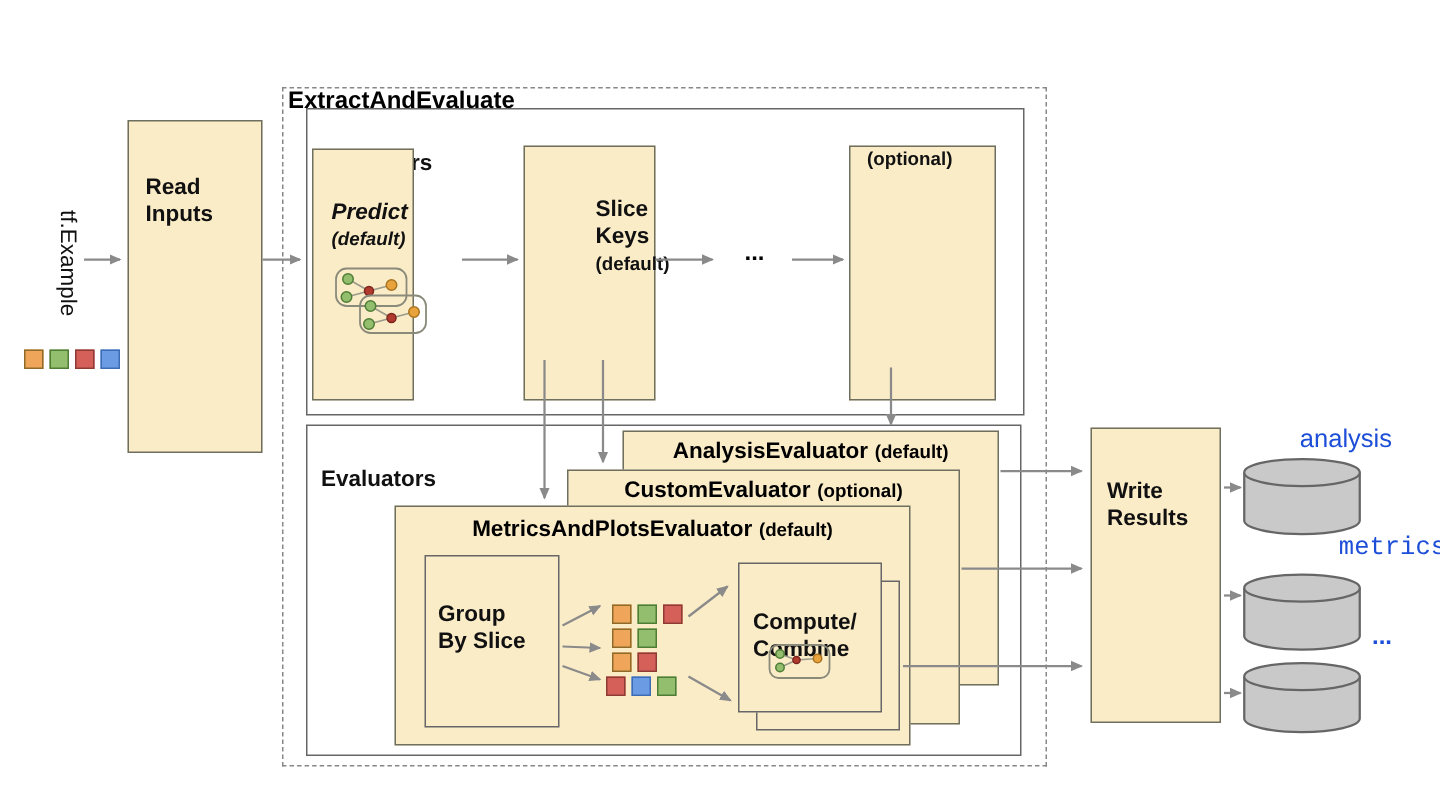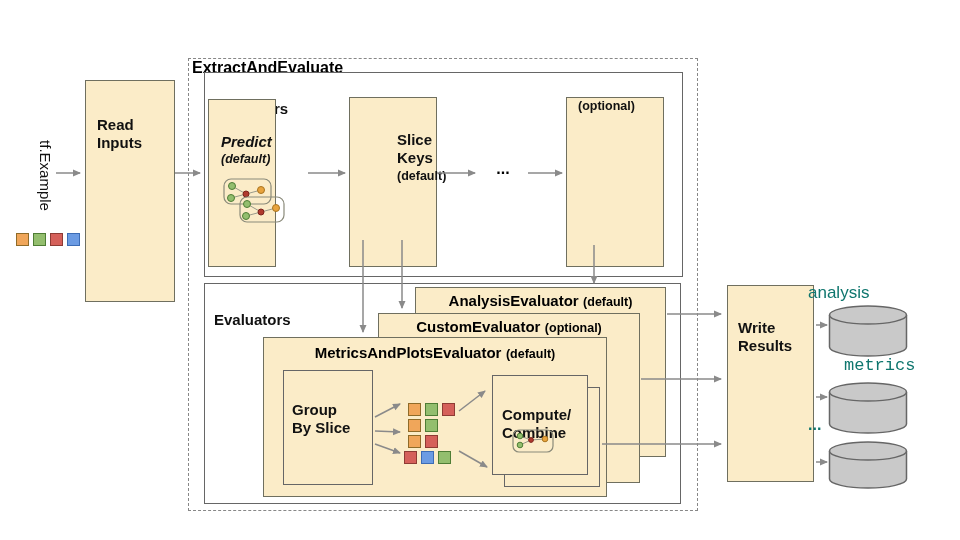--- a/index.html
+++ b/index.html
@@ -20,21 +20,21 @@
   .sq{display:inline-block;width:13px;height:13px;border:1.5px solid #555;margin-right:4px;vertical-align:top;}
   .sqrow{position:absolute;height:14px;line-height:0;}
   .vtext{transform:rotate(90deg);transform-origin:center center;font-size:15px;color:#111;}
   .evalhead{text-align:center;padding-top:4px;}
   svg{display:block;}
   .arrow{stroke:var(--arrow);stroke-width:1.5;fill:none;}
   .arrowhead{fill:var(--arrow);}
   .cyl{fill:var(--cylinder-fill);stroke:var(--cylinder-stroke);stroke-width:1.5;}
   .iconrect{fill:none;stroke:#8a8a7a;stroke-width:1.2;}
   .iconline{stroke:#9a9a8a;stroke-width:1;}
-  .outlabel{font-size:17px;color:#0f766e;text-align:left;}
+  .outlabel{font-size:17px;color:#1d4ed8;text-align:right;}
 </style>
 </head>
 <body>
 
 <div id="canvas">
 
   <div class="abs vtext" style="left:-14px;top:167px;width:118px;text-align:center;">tf.Example</div>
   <div class="sqrow" style="left:16px;top:233px;"><span class="sq" style="background: rgb(240, 166, 90); border-color: rgb(143, 107, 41);"></span><span class="sq" style="background: rgb(147, 190, 110); border-color: rgb(78, 125, 53);"></span><span class="sq" style="background: rgb(213, 96, 90); border-color: rgb(142, 59, 52);"></span><span class="sq" style="background: rgb(107, 155, 227); border-color: rgb(60, 108, 181);"></span></div>
 
   <div class="abs tan" style="left:85px;top:80px;width:90px;height:222px;">

